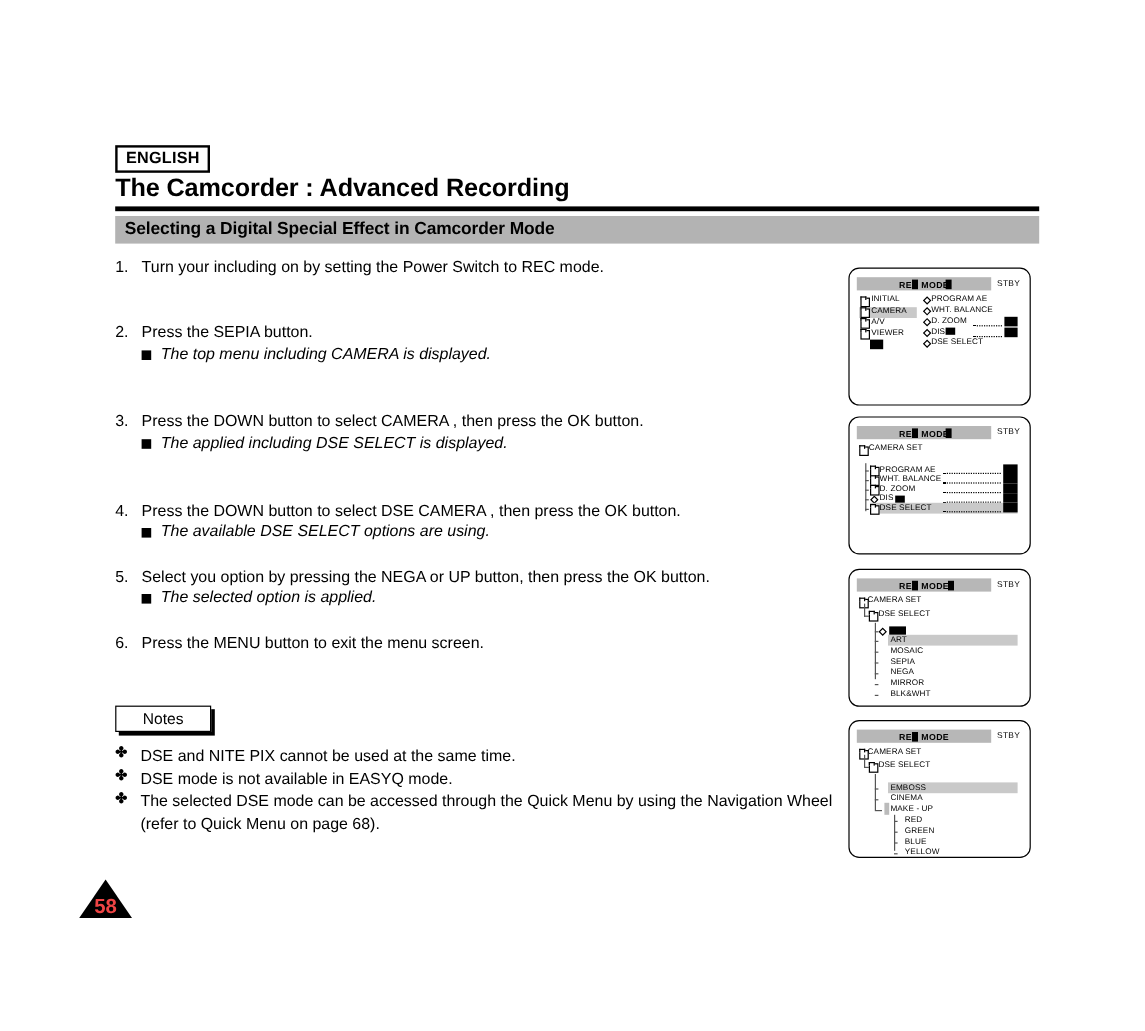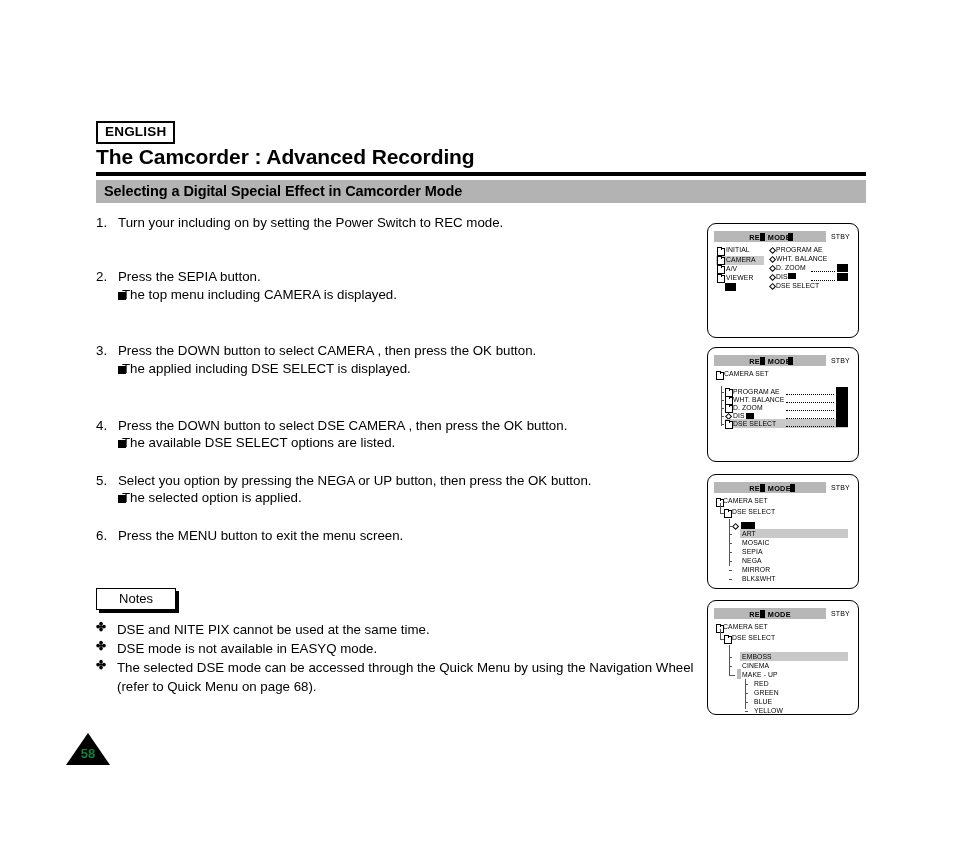--- a/index.html
+++ b/index.html
@@ -91,22 +91,23 @@
   .sub .sq {
     position: absolute;
     left: 0;
     top: 5px;
     width: 8px;
     height: 8px;
     background: #000;
   }
   .sub .txt {
     position: absolute;
-    left: 4px;
+    left: 16px;
     top: 0;
+    font-style: italic;
   }
 
   
   .notes-badge {
     position: absolute;
     left: 96px;
     top: 588px;
     width: 78px;
     height: 20px;
     border: 1.5px solid #000;
@@ -153,22 +154,22 @@
     border-left: 22px solid transparent;
     border-right: 22px solid transparent;
     border-bottom: 32px solid #000;
   }
   .page-num .n {
     position: absolute;
     left: 0;
     top: 13px;
     width: 44px;
     text-align: center;
-    color: #15803d;
-    font-size: 13px;
+    color: #ef4444;
+    font-size: 17px;
     font-weight: bold;
   }
 
   
   .lcd {
     position: absolute;
     left: 707px;
     width: 150px;
     border: 1px solid #000;
     border-radius: 9px;
@@ -305,21 +306,21 @@
   <span class="sq"></span>
   <span class="txt">The applied including  DSE SELECT  is displayed.</span>
 </div>
 
 <div class="step" style="left:96px; top:416px;">
   <span class="num">4.</span>
   <span class="txt">Press the DOWN button to select  DSE CAMERA , then press the OK button.</span>
 </div>
 <div class="sub" style="left:118px; top:435px;">
   <span class="sq"></span>
-  <span class="txt">The available DSE SELECT options are listed.</span>
+  <span class="txt">The available DSE SELECT options are using.</span>
 </div>
 
 <div class="step" style="left:96px; top:471px;">
   <span class="num">5.</span>
   <span class="txt">Select you option by pressing the NEGA or UP button, then press the OK button.</span>
 </div>
 <div class="sub" style="left:118px; top:490px;">
   <span class="sq"></span>
   <span class="txt">The selected option is applied.</span>
 </div>

